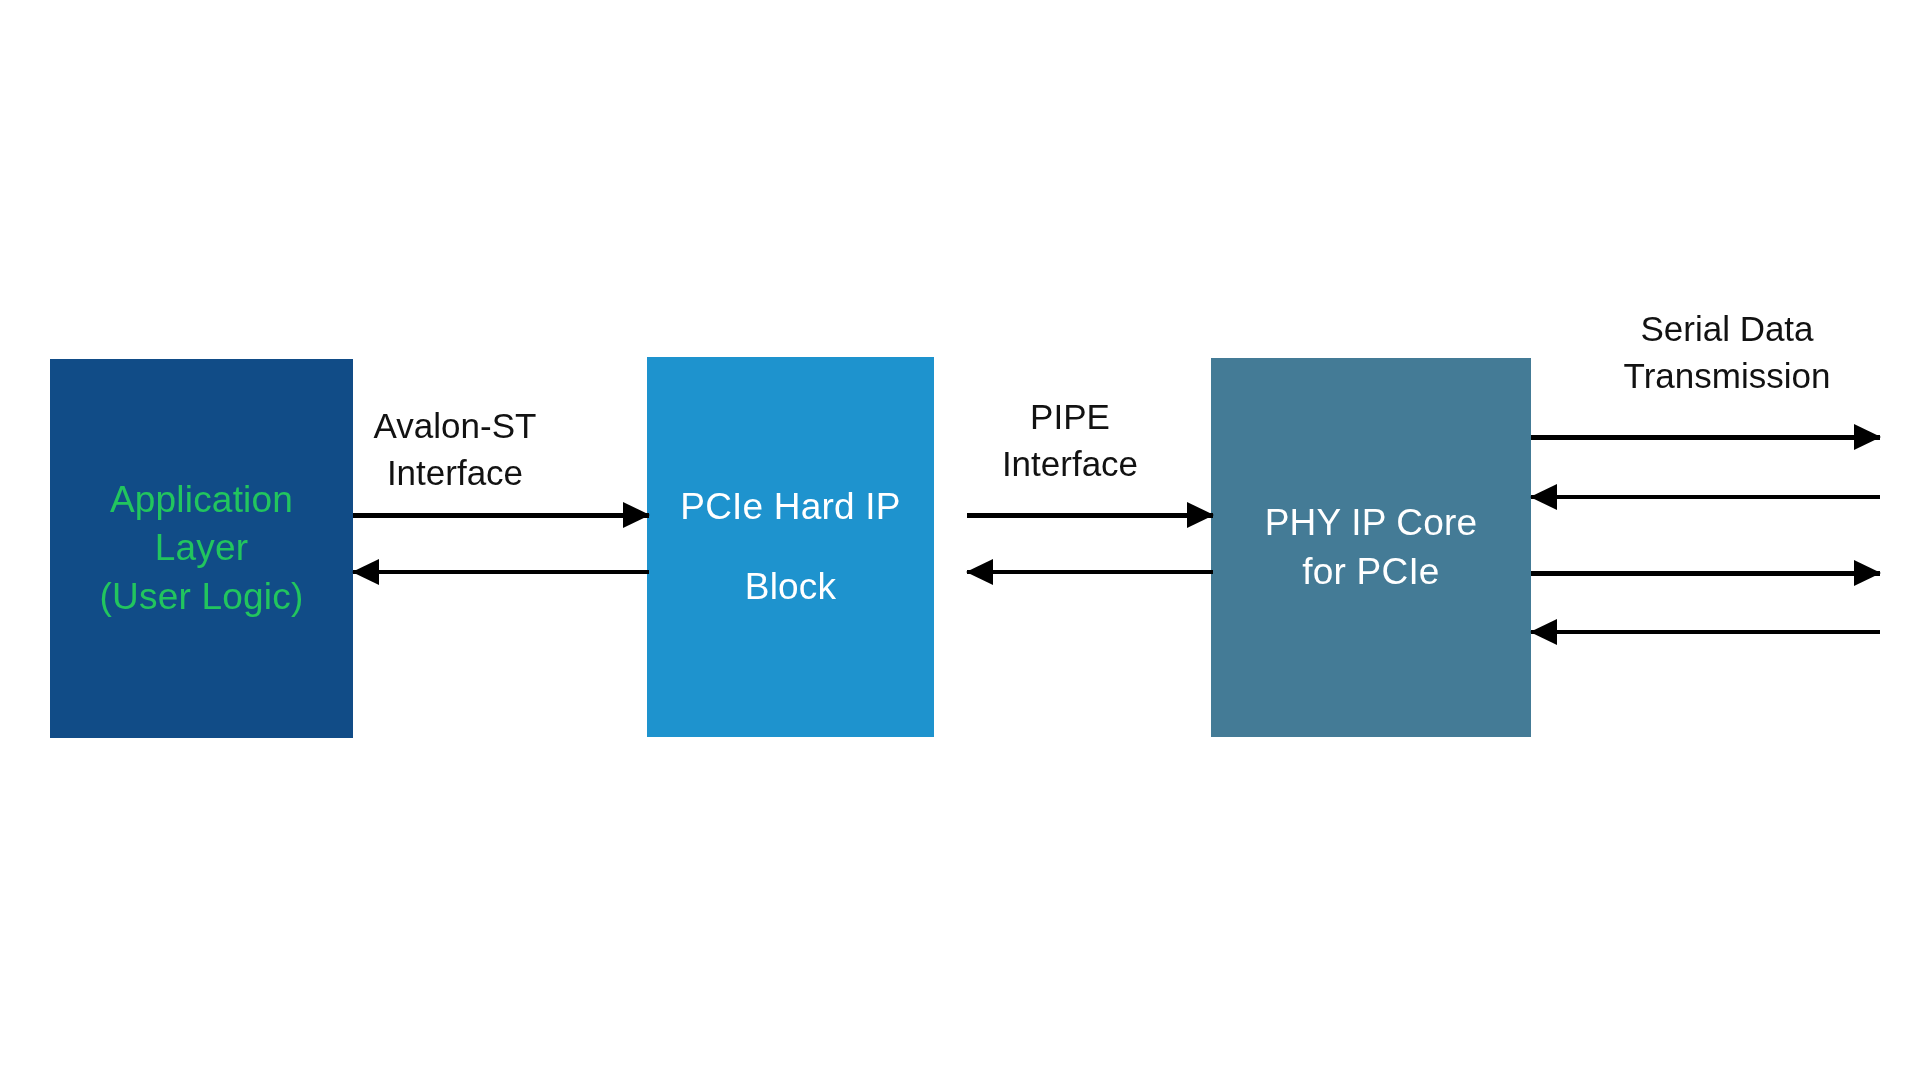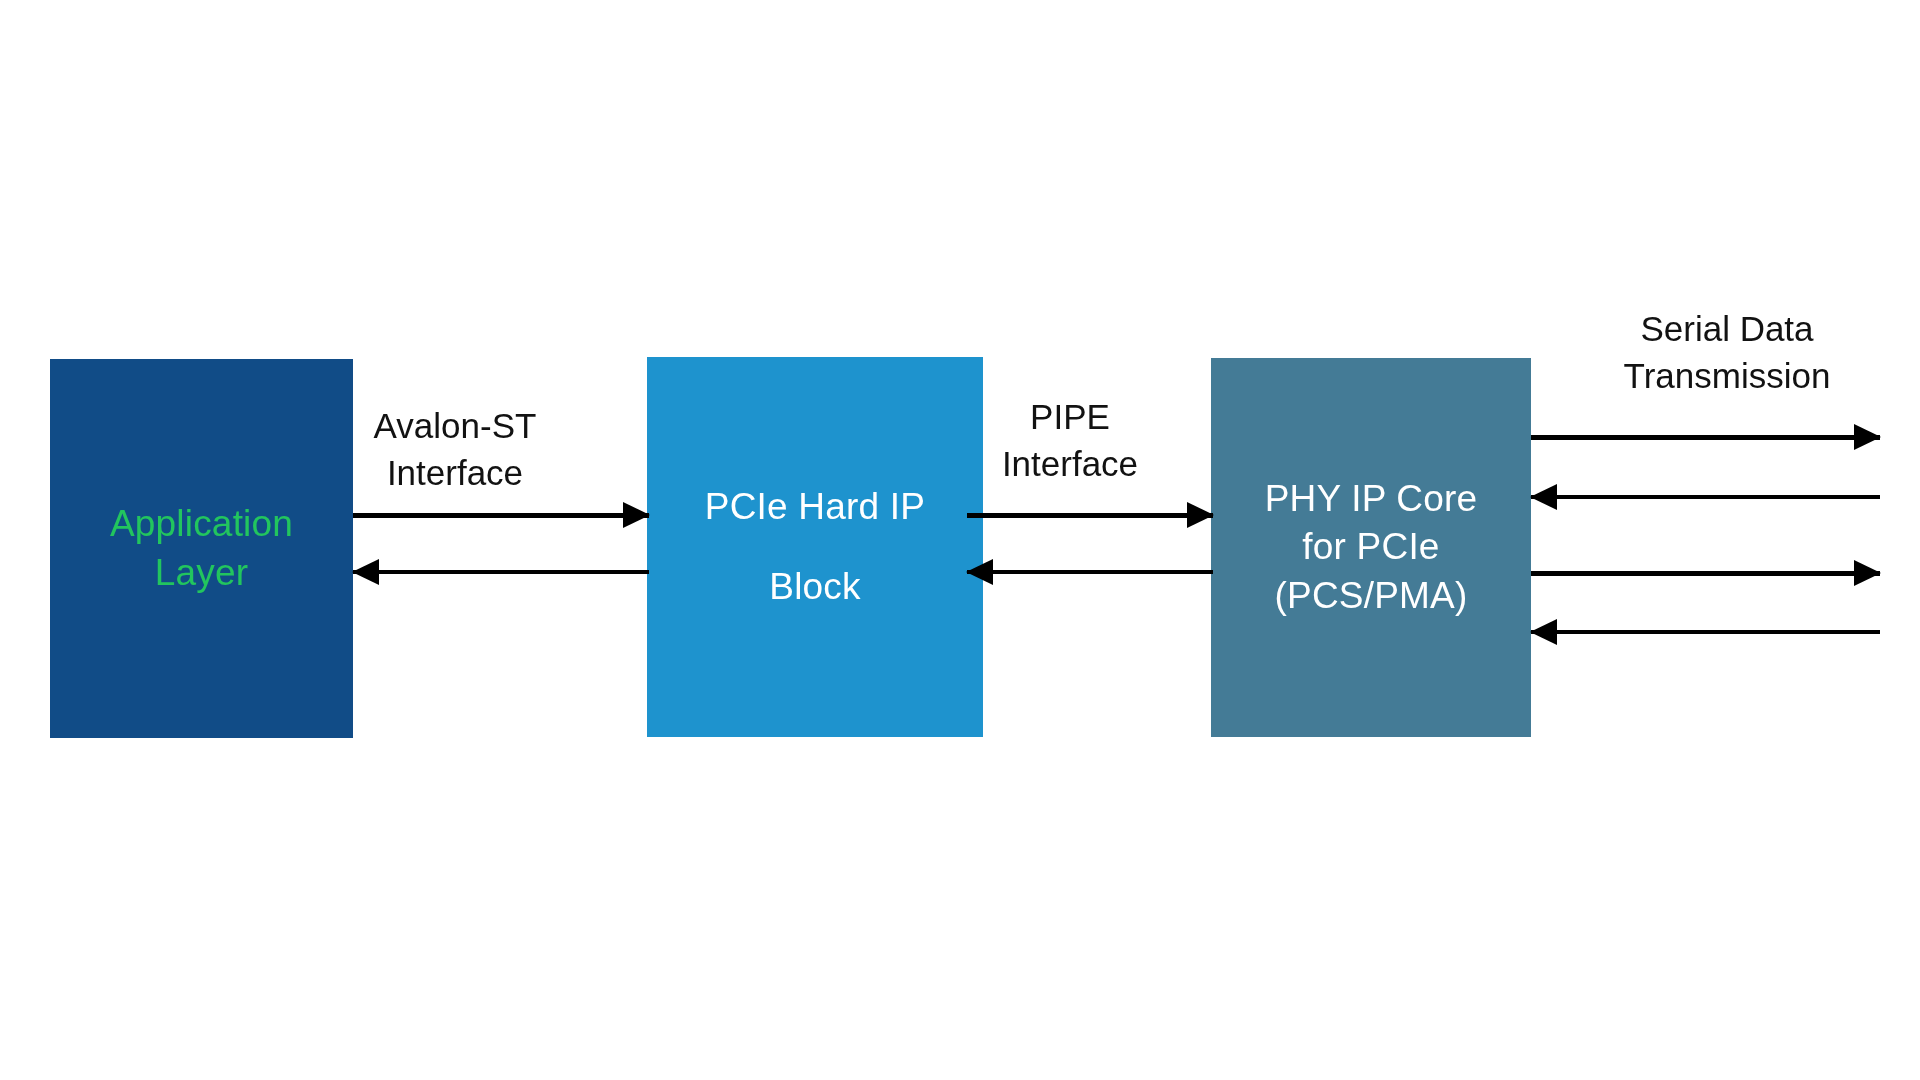--- a/index.html
+++ b/index.html
@@ -117,31 +117,31 @@
   #arrow-serial-4 { left: 1531px; top: 622px; width: 349px; }
 </style>
 </head>
 <body>
 
 <div id="canvas" style="background: rgb(255, 255, 255);">
 
   <div id="block-app" class="block" style="left: 50px; top: 359px; width: 303px; height: 379px; background: rgb(17, 76, 135); color: #22c55e;">
     <span class="bline">Application</span>
     <span class="bline">Layer</span>
+    <span class="bline">(User Logic)</span>
   </div>
 
-  <div id="block-hardip" class="block" style="left: 647px; top: 357px; width: 336px; height: 380px; background: rgb(30, 147, 206); color: rgb(255, 255, 255); gap: 31px;">
+  <div id="block-hardip" class="block" style="left: 647px; top: 357px; width: 287px; height: 380px; background: rgb(30, 147, 206); color: rgb(255, 255, 255); gap: 31px;">
     <span class="bline">PCIe Hard IP</span>
     <span class="bline">Block</span>
   </div>
 
   <div id="block-phy" class="block" style="left: 1211px; top: 358px; width: 320px; height: 379px; background: rgb(68, 123, 150); color: rgb(255, 255, 255);">
     <span class="bline">PHY IP Core</span>
     <span class="bline">for PCIe</span>
-    <span class="bline">(PCS/PMA)</span>
   </div>
 
   <div id="label-avalon" class="edge-label">
     <span class="lline">Avalon-ST</span>
     <span class="lline">Interface</span>
   </div>
 
   <div id="label-pipe" class="edge-label">
     <span class="lline">PIPE</span>
     <span class="lline">Interface</span>

